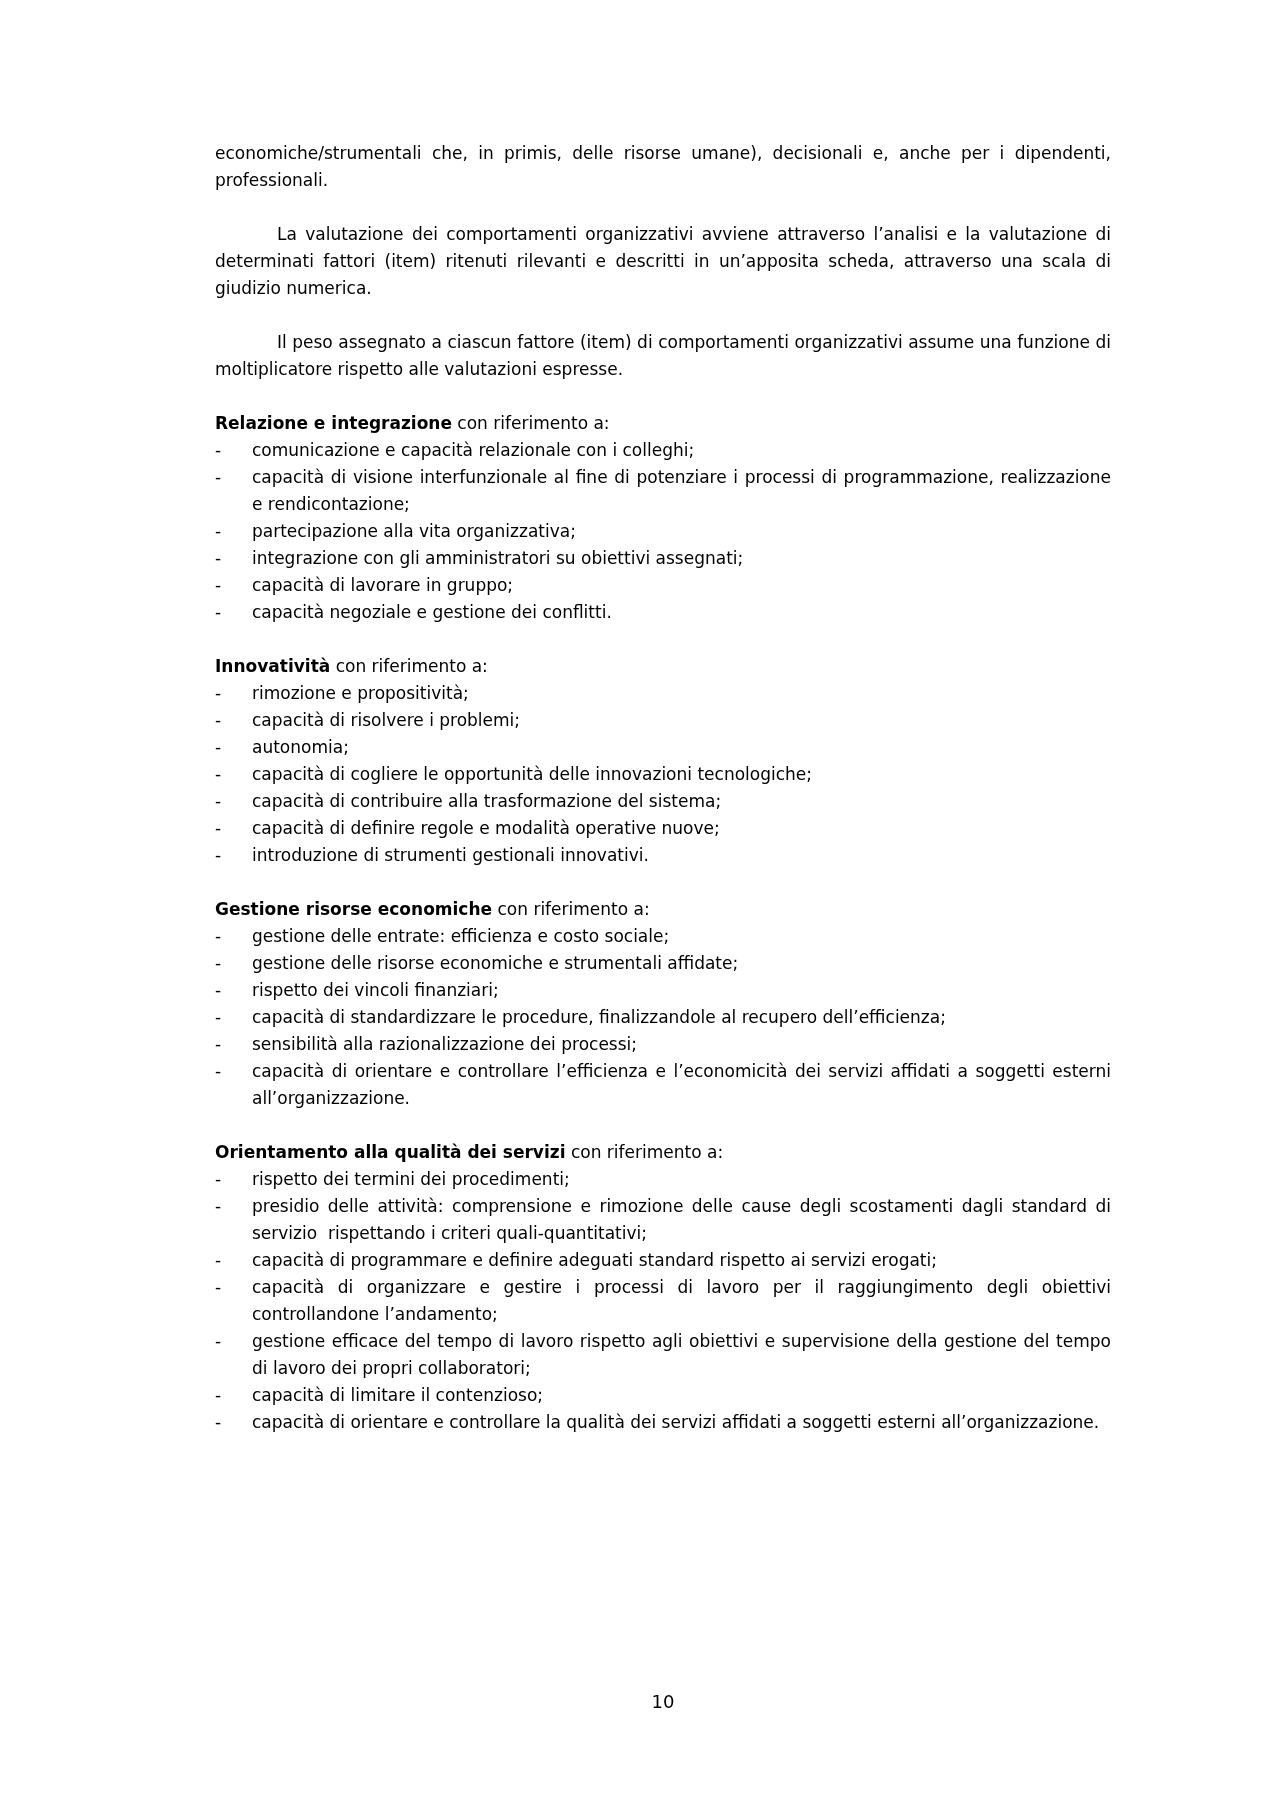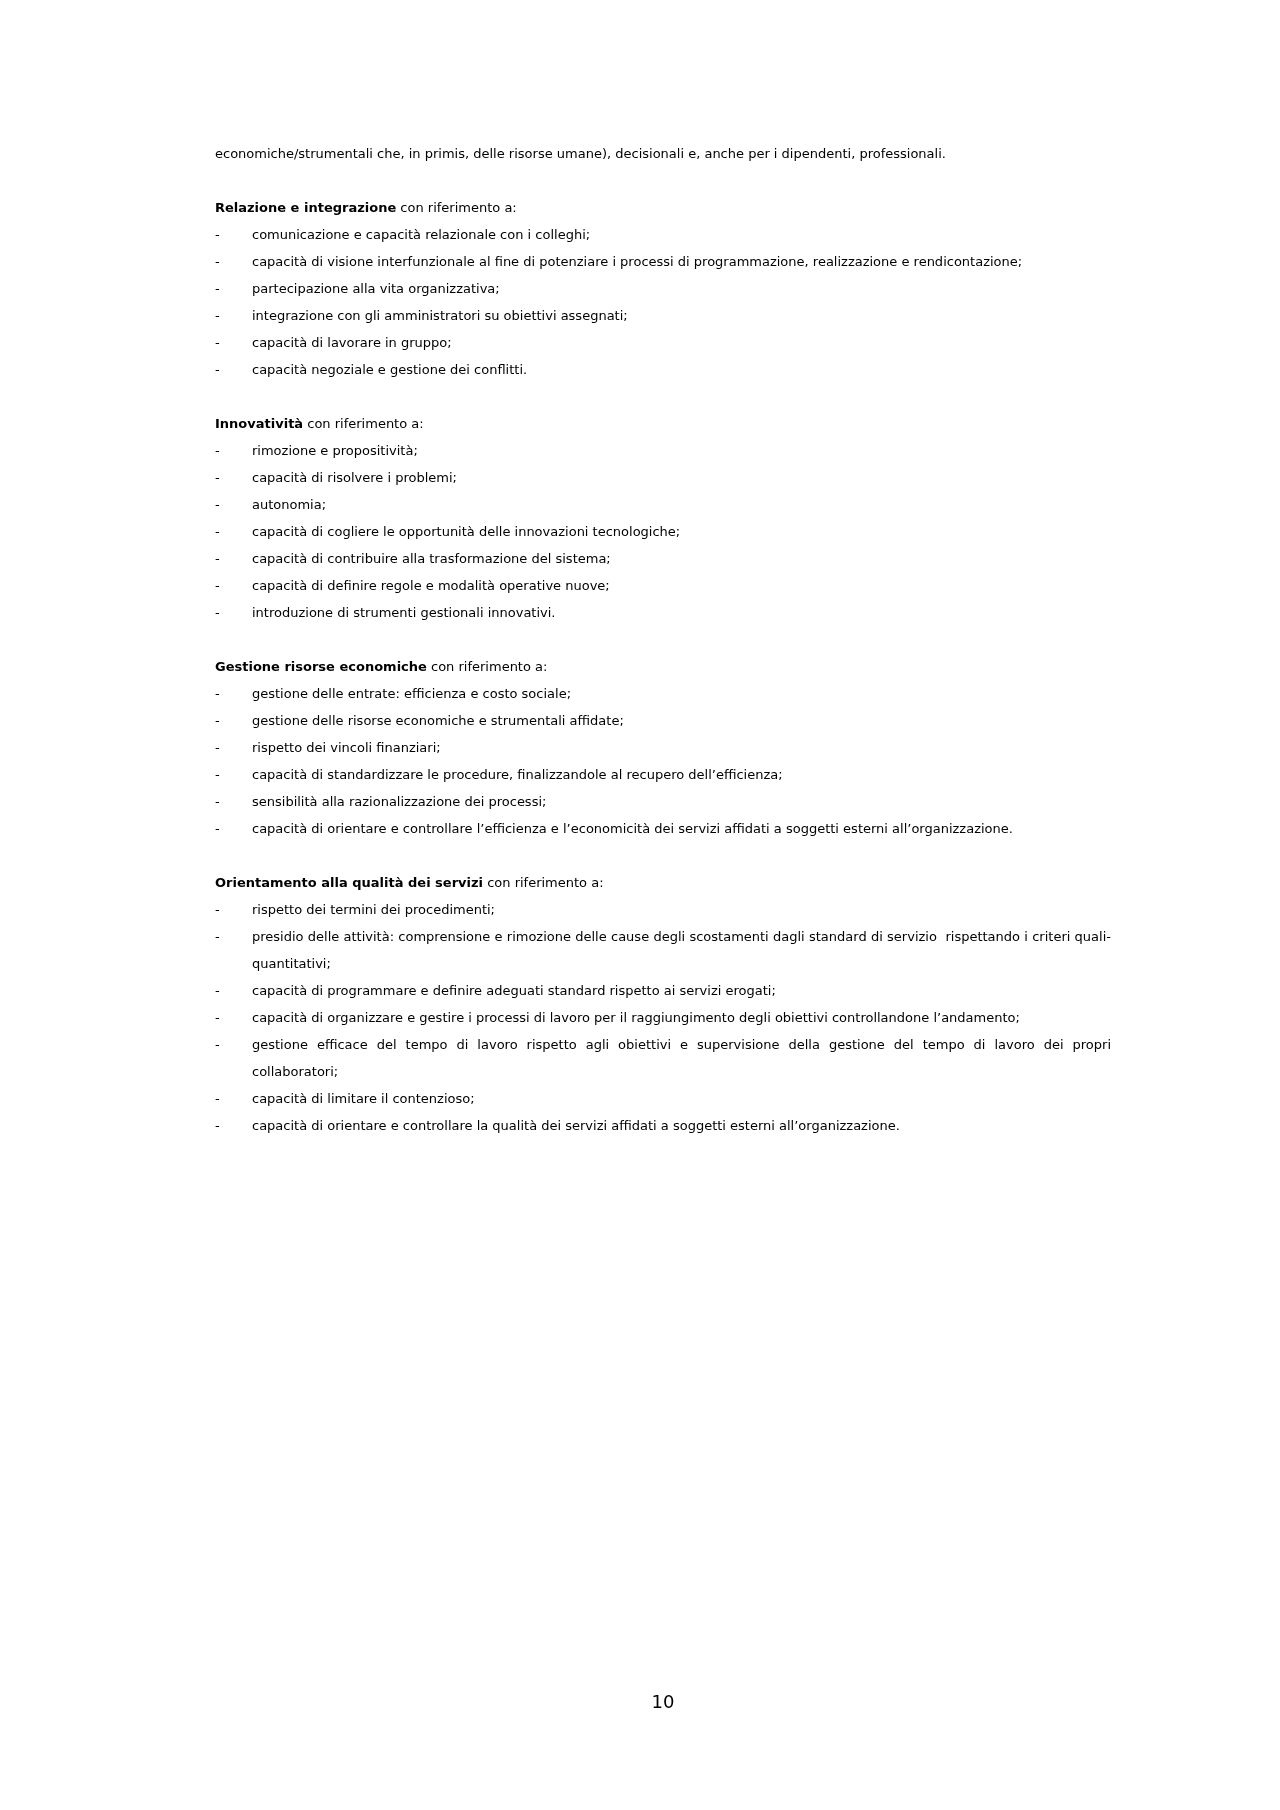--- a/index.html
+++ b/index.html
@@ -9,21 +9,21 @@
     background: #ffffff;
     position: relative;
     font-family: "DejaVu Sans", "Liberation Sans", sans-serif;
     color: #000000;
   }
   .content {
     position: absolute;
     left: 215px;
     top: 140px;
     width: 896px;
-    font-size: 13px;
+    font-size: 17px;
     line-height: 27px;
     text-align: justify;
   }
   p.para { margin: 0 0 27px 0; }
   p.para.indent { text-indent: 62px; }
   .sec { margin: 0 0 27px 0; }
   .sec-heading { margin: 0; }
   .sec-heading strong { font-weight: bold; }
   .li { display: flex; }
   .dash { flex: 0 0 37px; }
@@ -37,20 +37,22 @@
     font-size: 18px;
     line-height: 27px;
   }
 </style>
 </head>
 <body>
 
 <div class="content">
 
   <p class="para">economiche/strumentali che, in primis, delle risorse umane), decisionali e, anche per i dipendenti, professionali.</p>
+  <p class="para indent">La valutazione dei comportamenti organizzativi avviene attraverso l’analisi e la valutazione di determinati fattori (item) ritenuti rilevanti e descritti in un’apposita scheda, attraverso una scala di giudizio numerica.</p>
+  <p class="para indent">Il peso assegnato a ciascun fattore (item) di comportamenti organizzativi assume una funzione di moltiplicatore rispetto alle valutazioni espresse.</p>
 
   <div class="sec">
     <p class="sec-heading"><strong>Relazione e integrazione</strong><span> con riferimento a:</span></p>
     <div class="li">
         <span class="dash">-</span>
         <span class="li-text">comunicazione e capacità relazionale con i colleghi;</span>
       </div>
     <div class="li">
         <span class="dash">-</span>
         <span class="li-text">capacità di visione interfunzionale al fine di potenziare i processi di programmazione, realizzazione e rendicontazione;</span>

